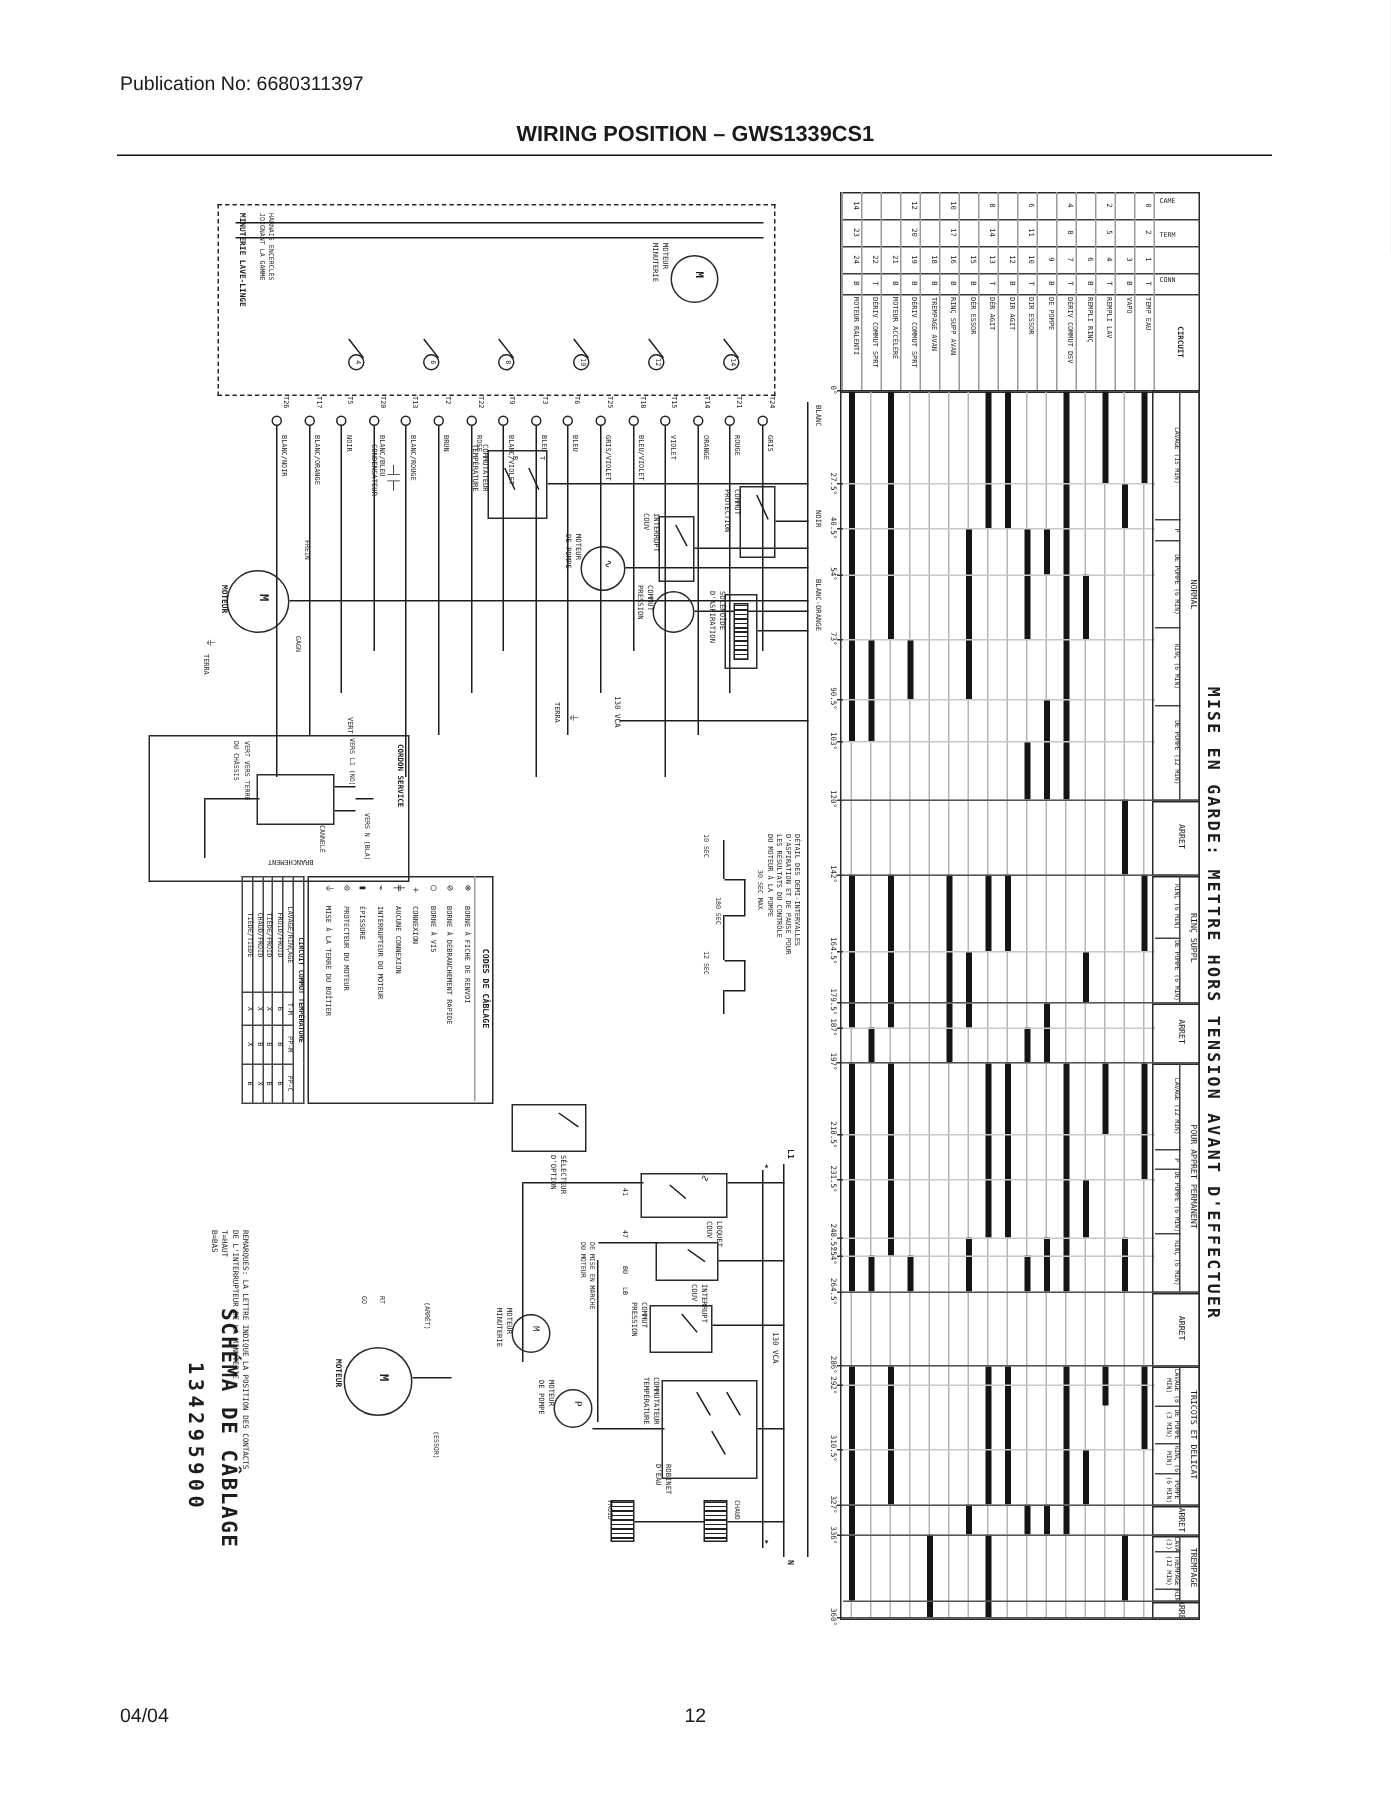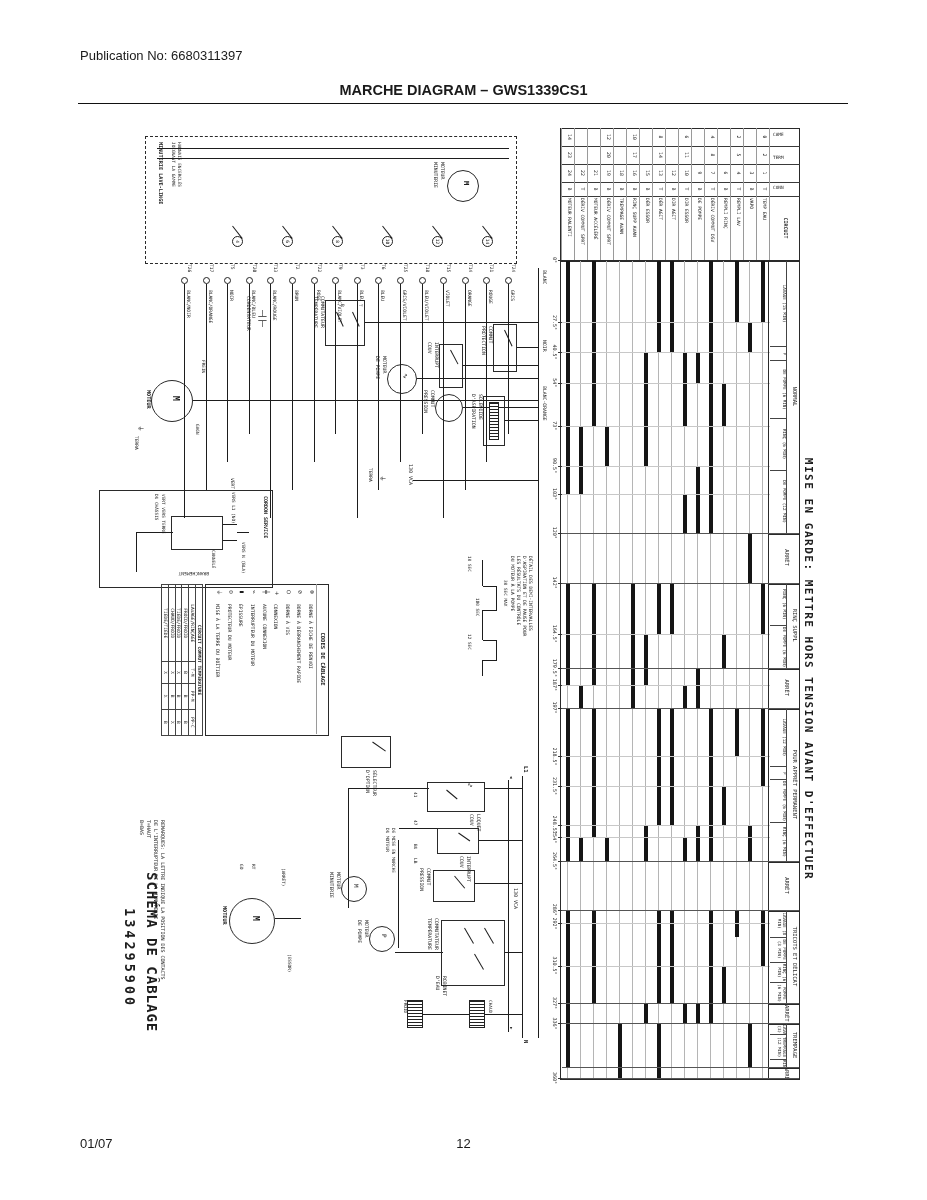--- a/index.html
+++ b/index.html
@@ -38,21 +38,21 @@
         text-align:center;line-height:9px;background:#fff;}
   .coil{background:repeating-linear-gradient(90deg,#222 0 1px,#fff 1px 3px);border:1px solid #222;}
   .tt{position:absolute;border-collapse:collapse;font-size:4.5px;font-family:"DejaVu Sans Mono",monospace;}
   .tt td{border:1px solid #444;padding:0 1px;text-align:center;line-height:1.3;}
 </style>
 </head>
 <body>
 
 <div class="page">
   <div class="hdr-left">Publication No: 6680311397</div>
-  <div class="hdr-title">MARCHE DIAGRAM – GWS1339CS1</div>
+  <div class="hdr-title">WIRING POSITION – GWS1339CS1</div>
   <div class="hdr-rule"></div>
 
   <div class="rot-stage">
     <div id="diagram">
         <div class="a warn" style="left: 132px; top: 1px; width: 818px;">MISE EN GARDE: METTRE HORS TENSION AVANT D'EFFECTUER</div>
         <div class="a bx" style="left: 0px; top: 15px; width: 132px; height: 238px;"></div>
         <div class="a vl" style="left: 18px; top: 15px; height: 238px;"></div>
         <div class="a vl" style="left: 36px; top: 15px; height: 238px;"></div>
         <div class="a vl" style="left: 54px; top: 15px; height: 238px;"></div>
         <div class="a vl" style="left: 68px; top: 15px; height: 238px;"></div>
@@ -648,15 +648,15 @@
         </table>
         <div class="a t" style="left: 692px; top: 650px; font-size: 5px;">REMARQUES: LA LETTRE INDIQUE LA POSITION DES CONTACTS</div>
         <div class="a t" style="left: 692px; top: 657px; font-size: 5px;">DE L'INTERRUPTEUR DE LA MINUTERIE</div>
         <div class="a t" style="left: 692px; top: 664px; font-size: 5px;">T=HAUT</div>
         <div class="a t" style="left: 692px; top: 671px; font-size: 5px;">B=BAS</div>
         <div class="a t" style="left: 744px; top: 656px; font-size: 14px; font-weight: bold; letter-spacing: 1px;">SCHÉMA DE CÂBLAGE</div>
         <div class="a t" style="left: 780px; top: 678px; font-size: 13.5px; font-weight: bold; letter-spacing: 3px;">134295900</div>
       </div>
   </div>
 
-  <div class="ftr-date">01/07</div>
+  <div class="ftr-date">04/04</div>
   <div class="ftr-page">12</div>
 </div>
 
 </body></html>

